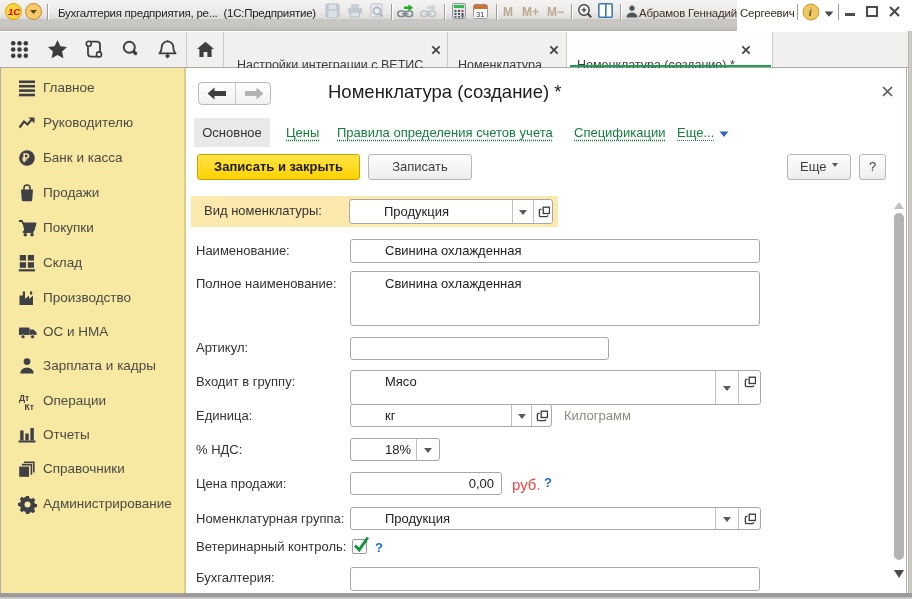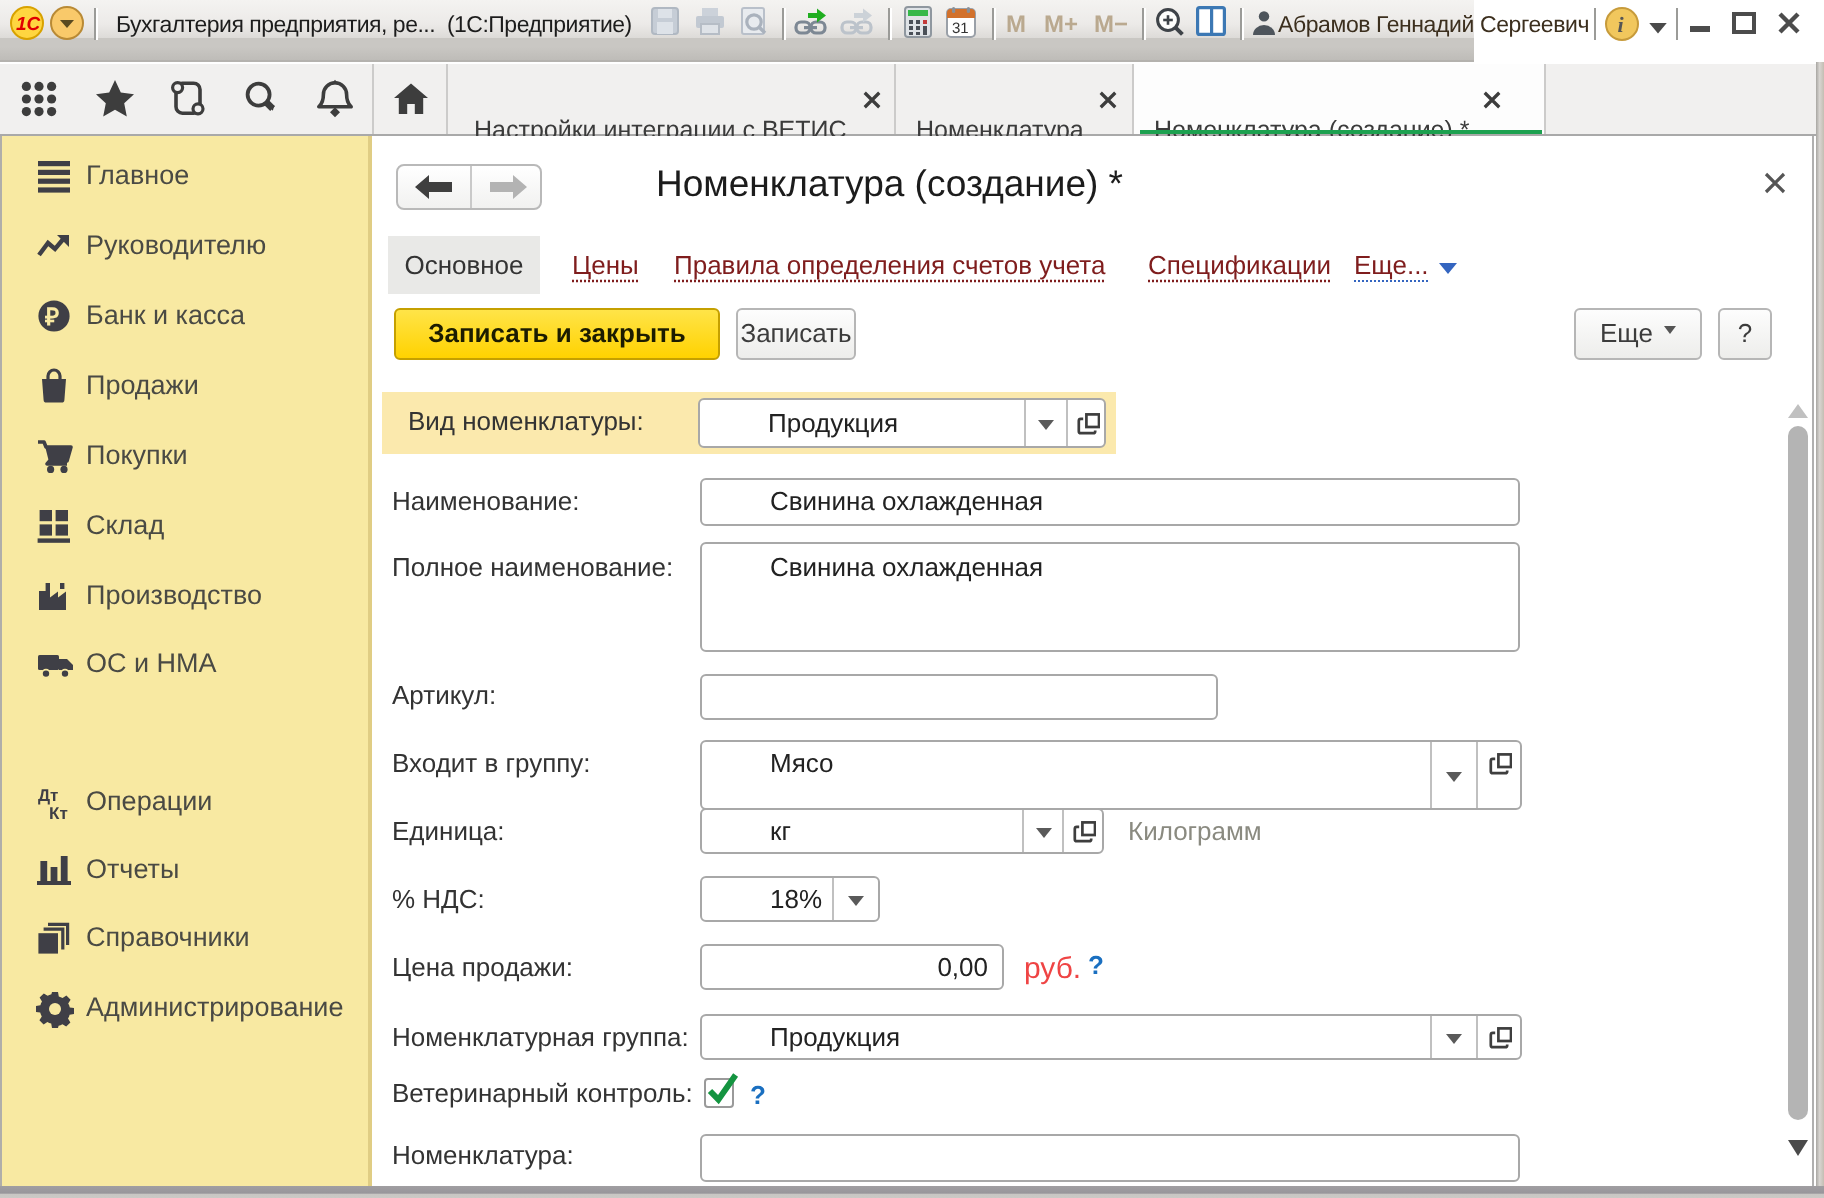--- a/index.html
+++ b/index.html
@@ -32,21 +32,21 @@
   
   #content {
     left:186px; top:68px; width:722px; height:525px; background:#fff;
   }
   .lbl { position:absolute; left:10px; font-size:13px; color:#333333; white-space:nowrap; }
   .fld { position:absolute; background:#fff; border:1px solid #a8a8a8; border-radius:3px; font-size:13px; color:#222; }
   .fld .txt { position:absolute; left:6px; top:3px; white-space:nowrap;margin-left:28px; }
   .combo-dd { position:absolute; top:0; bottom:0; border-left:1px solid #c0c0c0; }
   .combo-open { position:absolute; top:0; bottom:0; border-left:1px solid #c0c0c0; }
   .combo-dd:after { content:""; position:absolute; left:50%; top:50%; margin:-2px 0 0 -4px; border:4px solid transparent; border-top:5px solid #5a5a5a; }
-  .link { color:#7f1d1d; text-decoration:underline; text-decoration-style:dotted; text-underline-offset:3px; }
+  .link { color:#15803d; text-decoration:underline; text-decoration-style:dotted; text-underline-offset:3px; }
   .btn { position:absolute; border:1px solid #b6b6b6; border-radius:3px; background:linear-gradient(#fdfdfd,#ededeb); font-size:13px; color:#3c3c3c; text-align:center; }
   
   #rightedge { left:908px; top:31px; width:4px; height:568px; background:linear-gradient(to right,#a8a6a2,#d8d5d1 45%,#c4bdb2); }
   #bottomedge { left:0; top:593px; width:912px; height:6px; background:linear-gradient(#a09ea1 0%,#98969b 60%,#c8c6c3 68%,#cbc9c6 100%); }
 </style>
 </head>
 <body>
 <div class="abs" id="titlebar">
 
   <svg class="ticon" style="left:5px;top:3px" width="17" height="17" viewBox="0 0 17 17">
@@ -283,20 +283,27 @@
   </div>
   <div class="mi" style="top:246.5px">
     <svg width="20" height="18" viewBox="0 0 20 18">
         <rect x="1" y="4.5" width="10.5" height="7.5" rx="0.8" fill="#3f3f46"></rect>
         <path d="M11.5 6.5 H15.5 L18.5 9.5 V12 H11.5 Z" fill="#3f3f46"></path>
         <circle cx="5" cy="13.8" r="2" fill="#3f3f46" stroke="#f8e9a2" stroke-width="0.8"></circle>
         <circle cx="14.5" cy="13.8" r="2" fill="#3f3f46" stroke="#f8e9a2" stroke-width="0.8"></circle>
       </svg>
     <span>ОС и НМА</span>
   </div>
+  <div class="mi" style="top:280.5px">
+    <svg width="18" height="18" viewBox="0 0 18 18">
+        <circle cx="9" cy="4.6" r="3.4" fill="#3f3f46"></circle>
+        <path d="M2.2 16.5 a6.8 6 0 0 1 13.6 0 Z" fill="#3f3f46"></path>
+      </svg>
+    <span>Зарплата и кадры</span>
+  </div>
   <div class="mi" style="top:315px">
     <svg width="20" height="19" viewBox="0 0 20 19">
         <text x="1" y="8.5" font-size="8.5" font-weight="bold" fill="#3f3f46" font-family="Liberation Sans">Дт</text>
         <text x="6.5" y="17.5" font-size="8.5" font-weight="bold" fill="#3f3f46" font-family="Liberation Sans">Кт</text>
       </svg>
     <span>Операции</span>
   </div>
   <div class="mi" style="top:349.5px">
     <svg width="18" height="18" viewBox="0 0 18 18">
         <g fill="#3f3f46">
@@ -343,21 +350,21 @@
   <div class="abs" style="left:8px;top:50px;width:76px;height:29px;background:#e9e9e7;color:#333;font-size:13px;text-align:center;line-height:29px">Основное</div>
   <div class="abs link" style="left:100px;top:57px;font-size:13px">Цены</div>
   <div class="abs link" style="left:151px;top:57px;font-size:13px">Правила определения счетов учета</div>
   <div class="abs link" style="left:388px;top:57px;font-size:13px">Спецификации</div>
   <div class="abs link" style="left:491px;top:57px;font-size:13px;text-decoration:none;border-bottom:1px dotted #3465c0">Еще...</div>
   <svg class="abs" style="left:533px;top:63px" width="10" height="7" viewBox="0 0 10 7">
       <path d="M0.5 0.5 h9 L5 6 Z" fill="#3465c0"></path>
     </svg>
 
   <div class="btn" style="left:11px;top:86px;width:163px;height:26px;background:linear-gradient(#ffe448,#ffd200);border-color:#c5a000;font-weight:bold;color:#1c1c00;line-height:24px">Записать и закрыть</div>
-  <div class="btn" style="left:182px;top:86px;width:60px;height:26px;line-height:24px">Записать</div>
+  <div class="btn" style="left:182px;top:86px;width:104px;height:26px;line-height:24px">Записать</div>
   <div class="btn" style="left:601px;top:86px;width:64px;height:26px;line-height:24px">Еще <span style="display:inline-block;vertical-align:middle;margin:-2px 0 0 2px;border:3.5px solid transparent;border-top:4.5px solid #555"></span></div>
   <div class="btn" style="left:673px;top:86px;width:27px;height:26px;line-height:24px">?</div>
 
   <div class="abs" style="left:5px;top:128px;width:367px;height:31px;background:#fbe9ad"></div>
   <div class="lbl" style="left:18px;top:135px">Вид номенклатуры:</div>
   <div class="fld" style="left:163px;top:131px;width:204px;height:25px">
     <span class="txt" style="top:4px">Продукция</span>
     <div class="combo-dd" style="left:162px;width:21px"></div>
     <div class="combo-open" style="left:183px;width:21px"></div>
     <svg class="abs" style="left:188px;top:6px" width="12" height="12" viewBox="0 0 12 12">
@@ -426,21 +433,21 @@
       </svg>
   </div>
 
   <div class="lbl" style="top:471px">Ветеринарный контроль:</div>
   <div class="abs" style="left:166px;top:471px;width:15px;height:15px;border:1px solid #9a9a9a;border-radius:2px;background:#fff"></div>
   <svg class="abs" style="left:167px;top:467px" width="17" height="18" viewBox="0 0 17 18">
       <path d="M2 10.5 L6.2 14.8 L14.8 2.5" fill="none" stroke="#149440" stroke-width="3"></path>
     </svg>
   <div class="abs" style="left:189px;top:472px;font-size:13px;color:#1a6fc0;font-weight:bold">?</div>
 
-  <div class="lbl" style="top:502px">Номенклатура:</div>
+  <div class="lbl" style="top:502px">Бухгалтерия:</div>
   <div class="fld" style="left:164px;top:499px;width:410px;height:24px"></div>
 
   <svg class="abs" style="left:708px;top:134px" width="10" height="7" viewBox="0 0 10 7">
       <path d="M5 0 L10 7 H0 Z" fill="#c0c0c0"></path>
     </svg>
   <div class="abs" style="left:708px;top:145px;width:10px;height:347px;background:#b4b4b4;border-radius:5px"></div>
   <svg class="abs" style="left:708px;top:502px" width="10" height="8" viewBox="0 0 10 8">
       <path d="M0 0 H10 L5 8 Z" fill="#4a4a4a"></path>
     </svg>
   <div class="abs" style="left:720px;top:0;width:1px;height:525px;background:#b0b0b0"></div>

